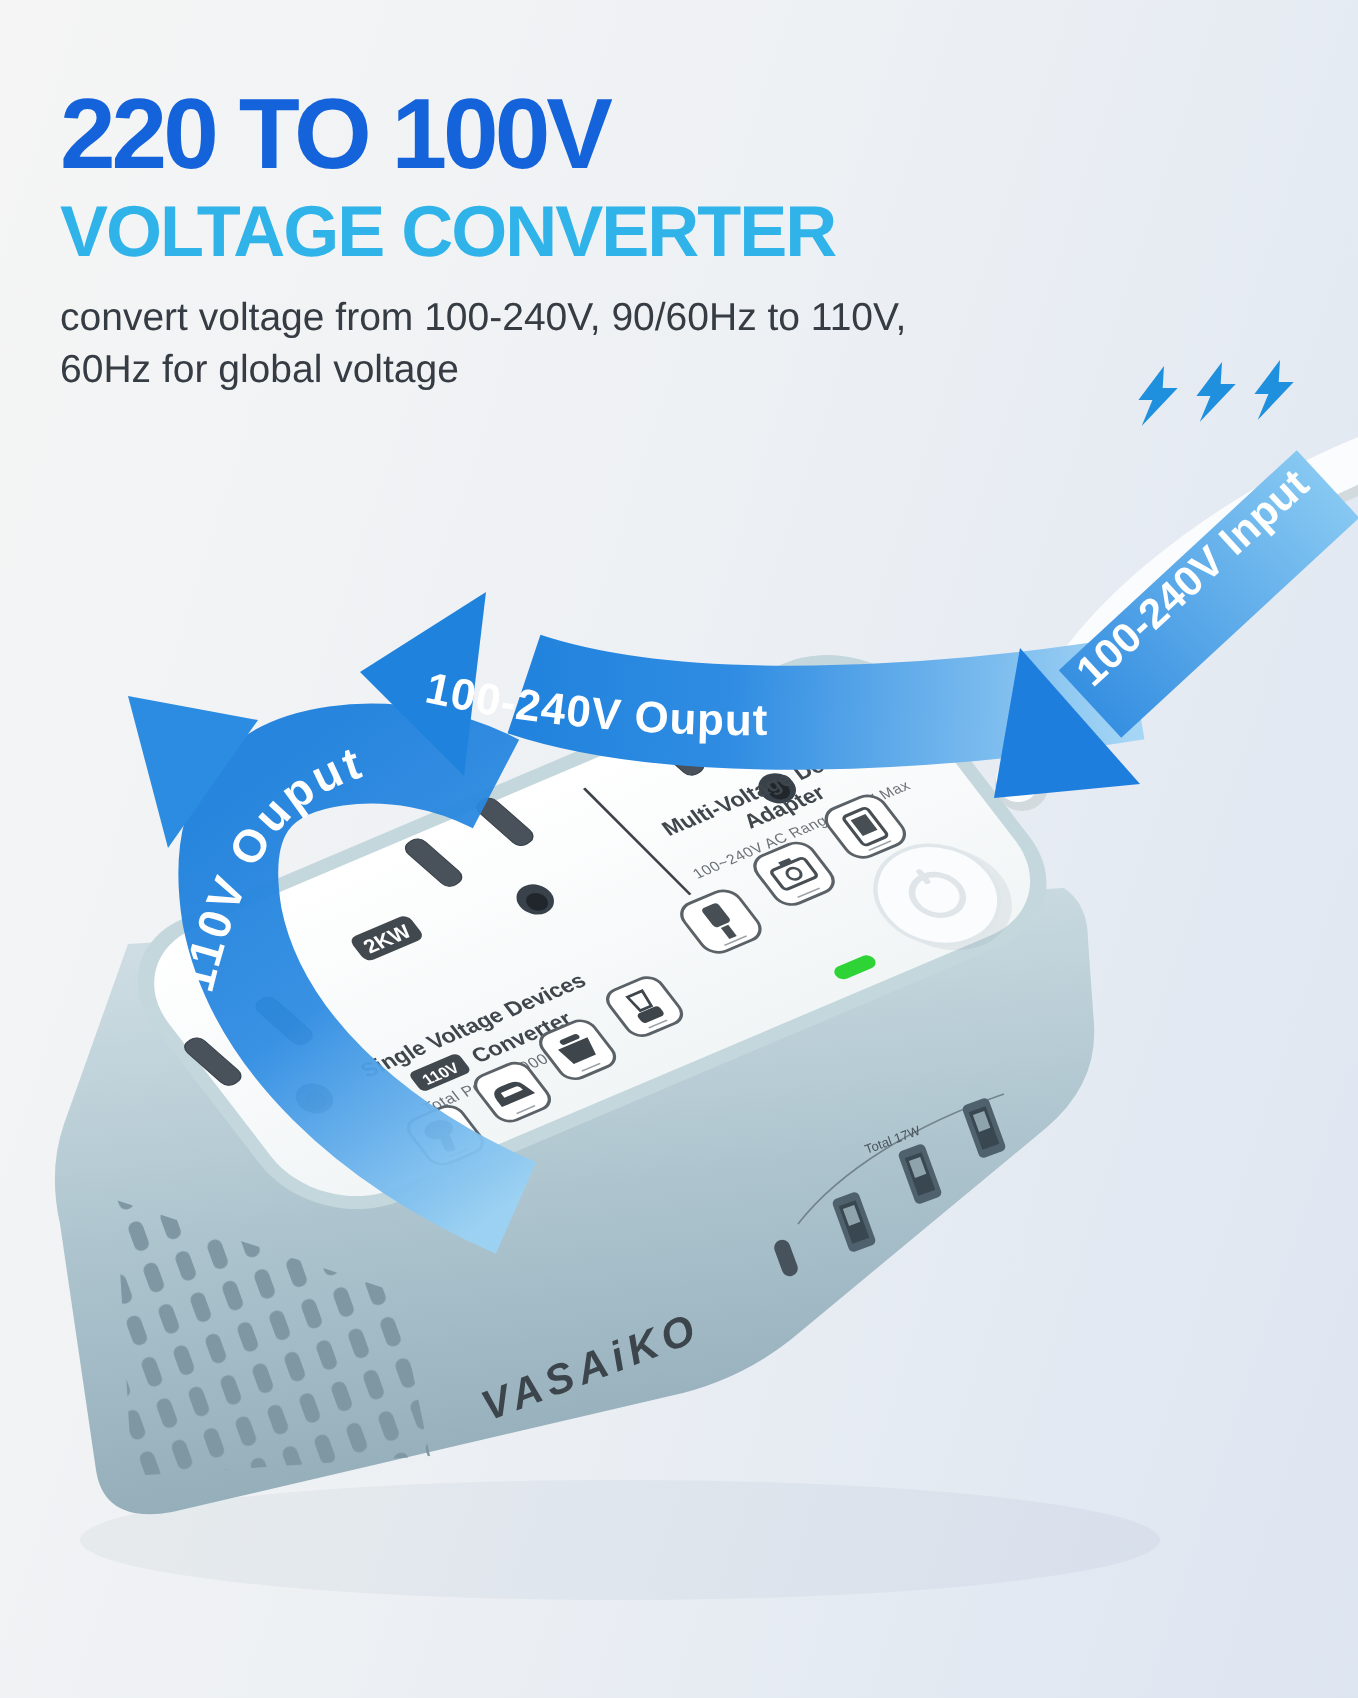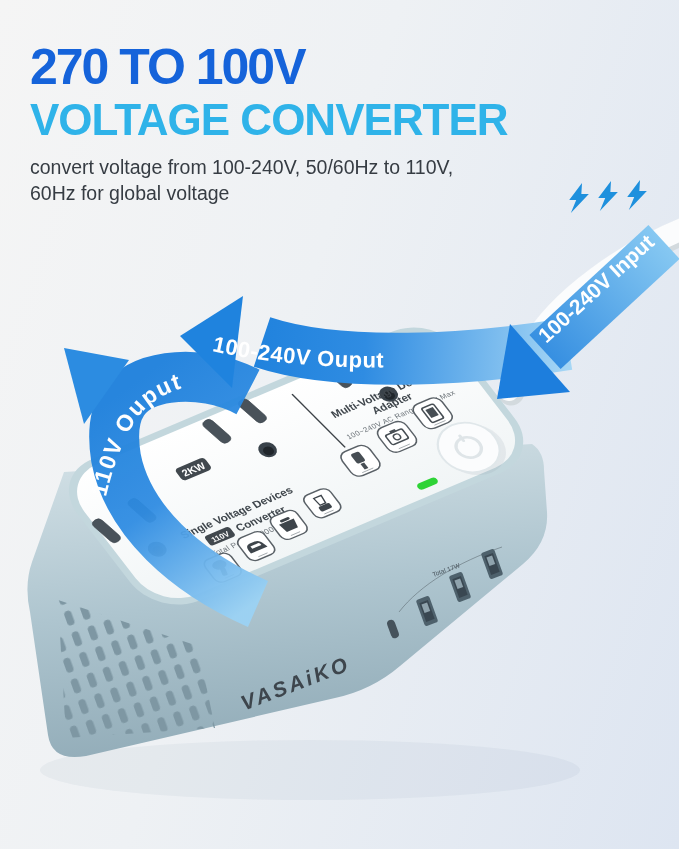--- a/index.html
+++ b/index.html
@@ -7,41 +7,41 @@
     position:relative;width:679px;height:849px;overflow:hidden;
     background:linear-gradient(108deg,#f5f5f5 0%,#eef1f4 42%,#dde5f1 100%);
     font-family:"Liberation Sans",sans-serif;
   }
   .hdr{position:absolute;left:30px;top:40px;width:620px;}
   .title{
     font-size:50px;font-weight:900;letter-spacing:-2px;color:#1563da;
     line-height:1.08;
   }
   .subtitle{
-    font-size:44px;font-weight:900;letter-spacing:-1px;color:#2fb3e9;
+    font-size:36px;font-weight:900;letter-spacing:-1px;color:#2fb3e9;
     line-height:1.1;margin-top:2px;
   }
   .desc{
     margin-top:10px;font-size:19.5px;line-height:26px;color:#363c43;font-weight:500;
   }
   svg{position:absolute;left:0;top:0;}
   .arrow-text{fill:#ffffff;font-weight:700;}
   .prod-text{fill:#3f464c;font-weight:700;}
   .prod-spec{fill:#6a7177;font-weight:400;}
 </style>
 </head>
 <body>
 
 <div class="stage">
 
   <div class="hdr">
-    <div class="title">270 TO 100V</div>
+    <div class="title">220 TO 100V</div>
     <div class="subtitle">VOLTAGE CONVERTER</div>
     <div class="desc">
-      <div>convert voltage from 100-240V, 50/60Hz to 110V,</div>
+      <div>convert voltage from 100-240V, 90/60Hz to 110V,</div>
       <div>60Hz for global voltage</div>
     </div>
   </div>
 
   <svg width="679" height="849" viewBox="0 0 679 849">
     <defs>
       <linearGradient id="gFace" x1="0" y1="0" x2="0" y2="1">
         <stop offset="0" stop-color="#ffffff"></stop>
           <stop offset="1" stop-color="#f1f5f6"></stop>
       </linearGradient>

